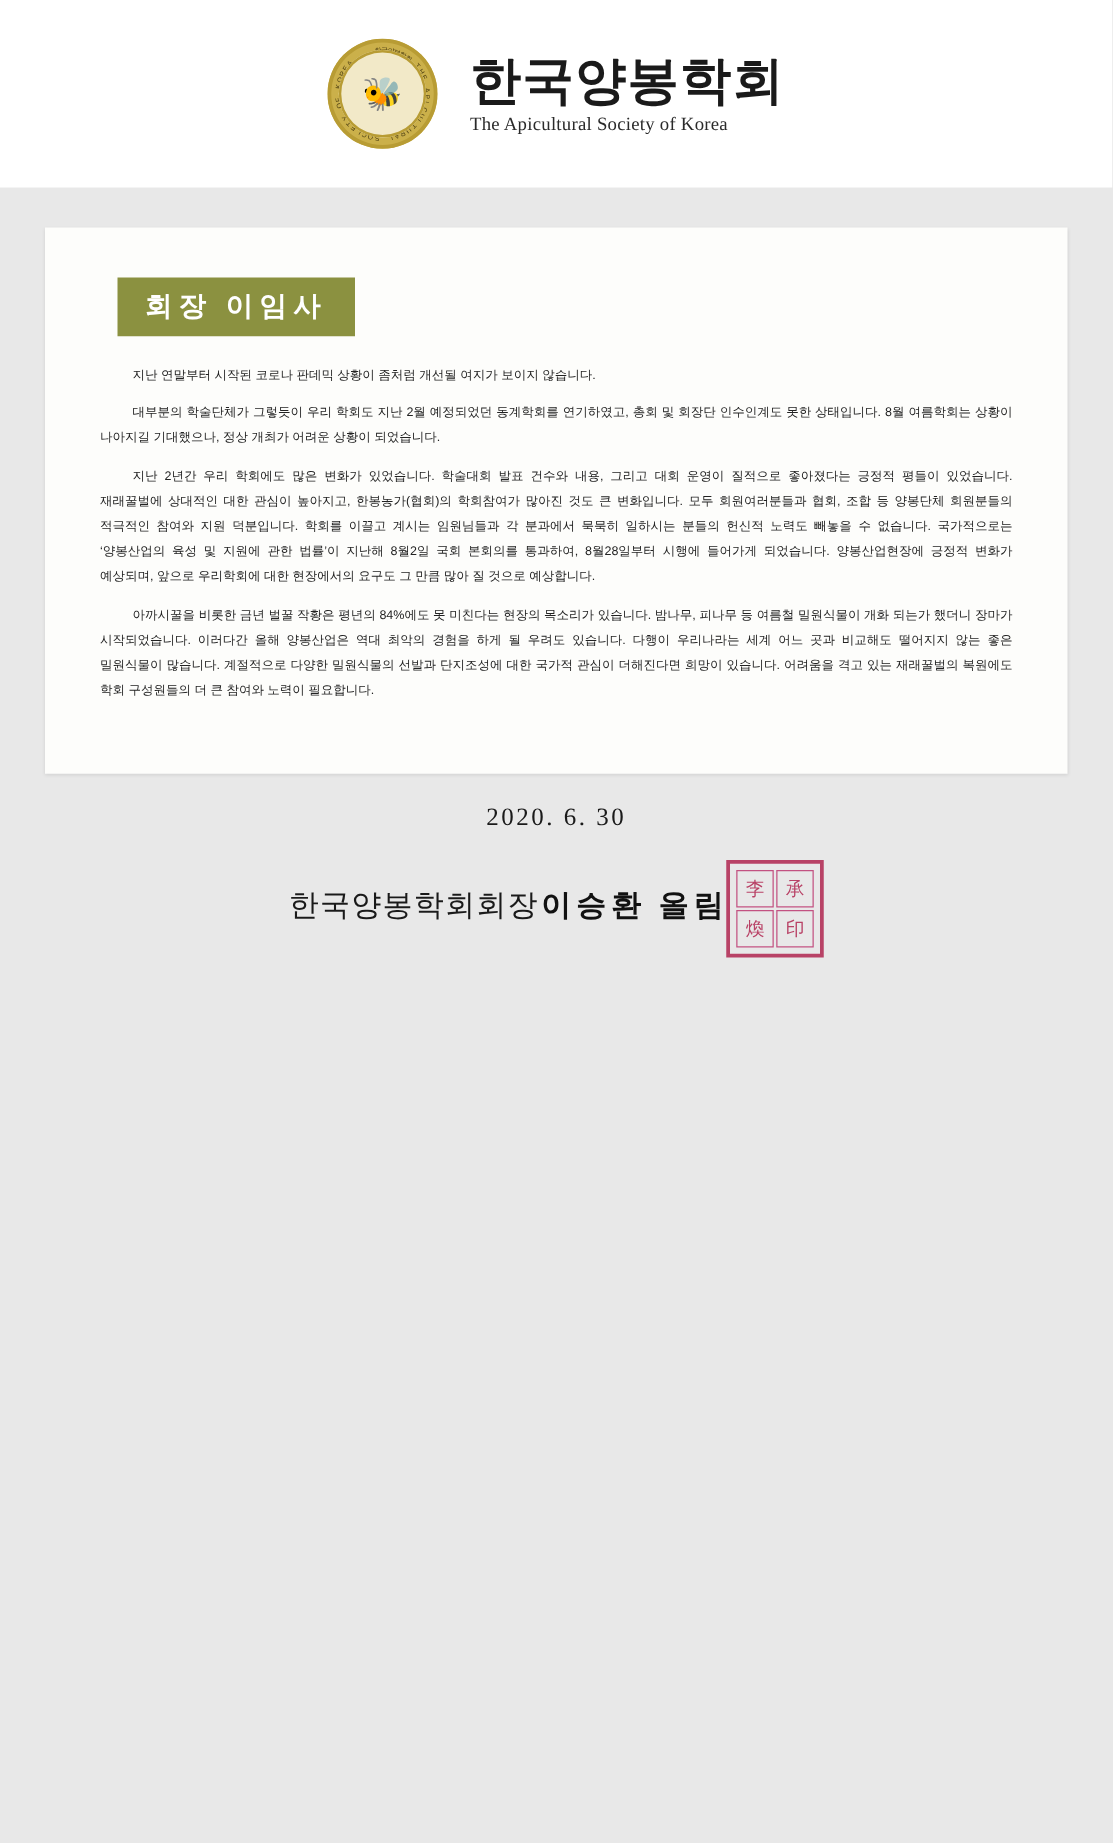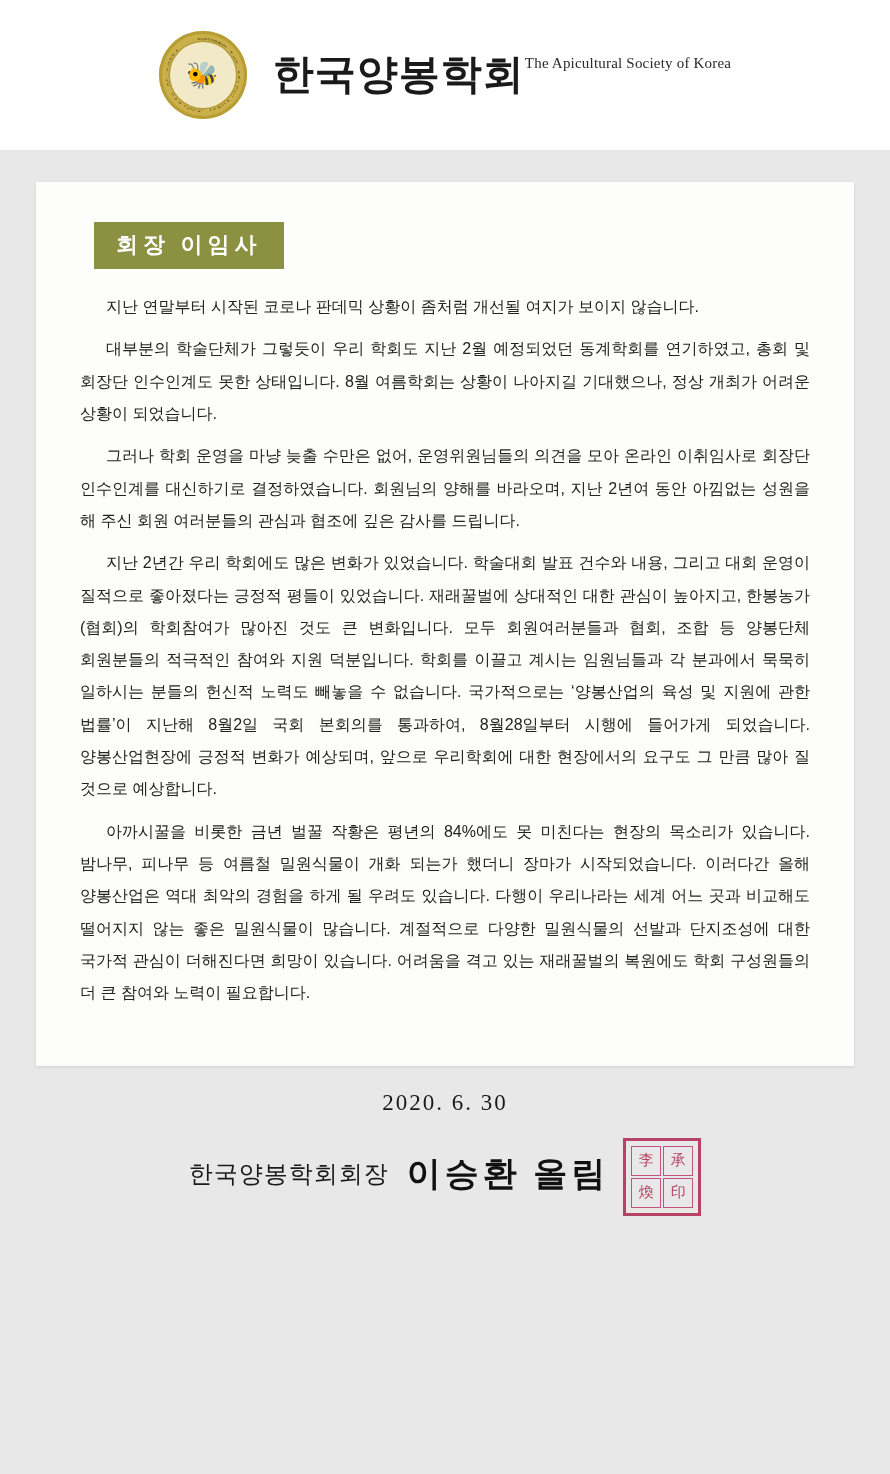--- a/index.html
+++ b/index.html
@@ -65,21 +65,21 @@
     left: 50%;
     top: 50%;
     font-size: 5.5px;
     color: #4a3c10;
     transform-origin: 0 0;
     white-space: nowrap;
     letter-spacing: .4px;
   }
   .title-block {
     display: flex;
-    flex-direction: row;
+    flex-direction: column;
     align-items: flex-start;
     justify-content: center;
     text-align: right;
   }
   .title-ko {
     font-family: "Liberation Serif", serif;
     font-size: 41px;
     font-weight: bold;
     color: #1a1a1a;
     letter-spacing: 1px;
@@ -121,57 +121,57 @@
     font-family: "Liberation Serif", serif;
     font-size: 25px;
     font-weight: bold;
     color: #6b7030;
     letter-spacing: 1.5px;
     margin: 0 0 26px 10px;
   }
 
   .body-text p {
     font-family: "Liberation Sans", sans-serif;
-    font-size: 16px;
+    font-size: 10px;
     line-height: 2.02;
     color: #222222;
     margin: 0 0 10px 0;
     text-indent: 26px;
     text-align: justify;
     word-break: keep-all;
   }
 
   
   .sign-area {
     padding: 24px 36px 40px 36px;
     position: relative;
   }
   .sign-date {
     text-align: center;
     font-family: "Liberation Serif", serif;
-    font-size: 23px;
+    font-size: 20px;
     color: #1a1a1a;
     letter-spacing: 2px;
     margin-bottom: 22px;
   }
   .sign-row {
     display: flex;
     align-items: center;
     justify-content: center;
-    gap: 18px;
+    gap: 2px;
   }
   .sign-org {
     font-family: "Liberation Serif", serif;
     font-size: 24px;
     color: #1a1a1a;
     letter-spacing: 1px;
   }
   .sign-name {
     font-family: "Liberation Serif", serif;
-    font-size: 34px;
+    font-size: 24px;
     font-weight: bold;
     color: #111111;
     letter-spacing: 4px;
   }
   .stamp {
     width: 78px;
     height: 78px;
     border: 3px solid #b5355c;
     box-sizing: border-box;
     display: grid;
@@ -254,21 +254,20 @@
 
 <div class="sheet-area">
   <div class="sheet">
 
     <div class="badge">회장 이임사</div>
 
 
     <div class="body-text">
       <p>지난 연말부터 시작된 코로나 판데믹 상황이 좀처럼 개선될 여지가 보이지 않습니다.</p>
       <p>대부분의 학술단체가 그렇듯이 우리 학회도 지난 2월 예정되었던 동계학회를 연기하였고, 총회 및 회장단 인수인계도 못한 상태입니다. 8월 여름학회는 상황이 나아지길 기대했으나, 정상 개최가 어려운 상황이 되었습니다.</p>
-      <p>그러나 학회 운영을 마냥 늦출 수만은 없어, 운영위원님들의 의견을 모아 온라인 이취임사로 회장단 인수인계를 대신하기로 결정하였습니다. 회원님의 양해를 바라오며, 지난 2년여 동안 아낌없는 성원을 해 주신 회원 여러분들의 관심과 협조에 깊은 감사를 드립니다.</p>
       <p>지난 2년간 우리 학회에도 많은 변화가 있었습니다. 학술대회 발표 건수와 내용, 그리고 대회 운영이 질적으로 좋아졌다는 긍정적 평들이 있었습니다. 재래꿀벌에 상대적인 대한 관심이 높아지고, 한봉농가(협회)의 학회참여가 많아진 것도 큰 변화입니다. 모두 회원여러분들과 협회, 조합 등 양봉단체 회원분들의 적극적인 참여와 지원 덕분입니다. 학회를 이끌고 계시는 임원님들과 각 분과에서 묵묵히 일하시는 분들의 헌신적 노력도 빼놓을 수 없습니다. 국가적으로는 ‘양봉산업의 육성 및 지원에 관한 법률’이 지난해 8월2일 국회 본회의를 통과하여, 8월28일부터 시행에 들어가게 되었습니다. 양봉산업현장에 긍정적 변화가 예상되며, 앞으로 우리학회에 대한 현장에서의 요구도 그 만큼 많아 질 것으로 예상합니다.</p>
       <p>아까시꿀을 비롯한 금년 벌꿀 작황은 평년의 84%에도 못 미친다는 현장의 목소리가 있습니다. 밤나무, 피나무 등 여름철 밀원식물이 개화 되는가 했더니 장마가 시작되었습니다. 이러다간 올해 양봉산업은 역대 최악의 경험을 하게 될 우려도 있습니다. 다행이 우리나라는 세계 어느 곳과 비교해도 떨어지지 않는 좋은 밀원식물이 많습니다. 계절적으로 다양한 밀원식물의 선발과 단지조성에 대한 국가적 관심이 더해진다면 희망이 있습니다. 어려움을 격고 있는 재래꿀벌의 복원에도 학회 구성원들의 더 큰 참여와 노력이 필요합니다.</p>
     </div>
 
   </div>
 </div>
 
 <div class="sign-area">
   <div class="sign-date">2020. 6. 30</div>
   <div class="sign-row">

